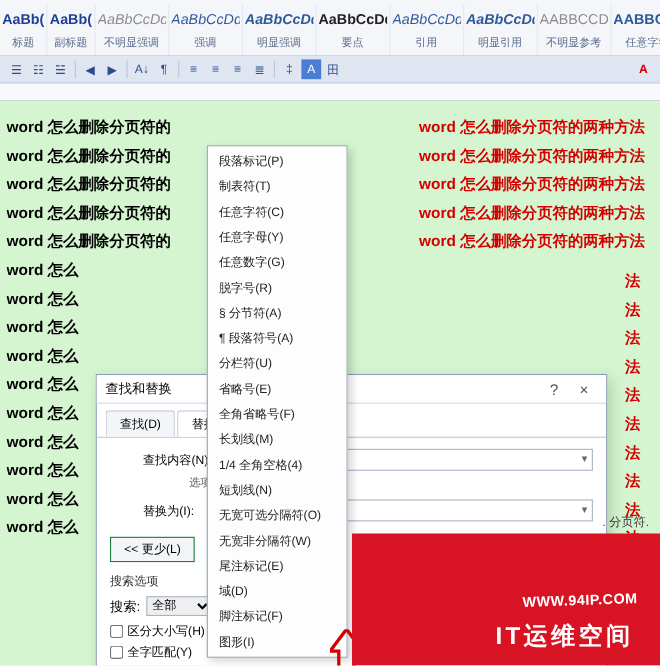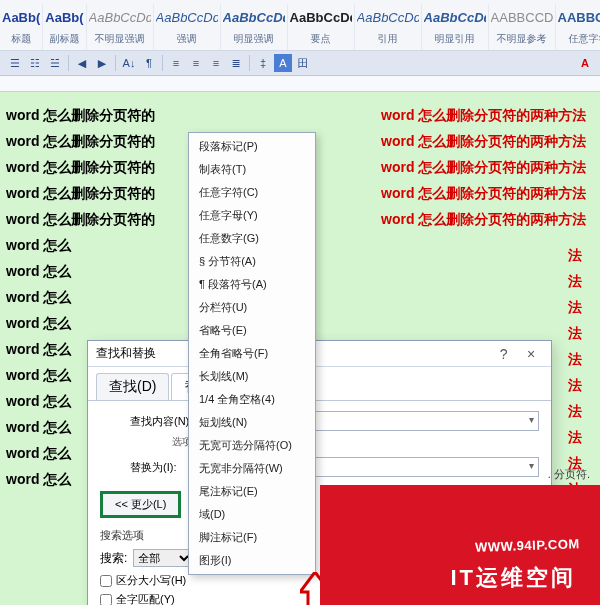--- a/index.html
+++ b/index.html
@@ -28,39 +28,39 @@
 .doc-line.row-rest .left { width: 85px; }
 .tag-col { color:#000; font-weight:bold; font-size:14px; position:absolute; right:14px; }
 .tag-col div { line-height:26px; }
 .tag-extra { position:absolute; right:10px; bottom:150px; font-size:11px; color:#333; }
 
 
 .dlg-fr { position: absolute; left: 87px; top: 248px; width: 465px; background: #fff; border: 1px solid #8a9bb8; box-shadow: 4px 4px 12px rgba(0,0,0,.15); }
 .dlg-fr .titlebar { display: flex; align-items: center; justify-content: space-between; padding: 4px 8px; background: #fff; border-bottom: 1px solid #d0d7e5; font-size: 12px; }
 .dlg-fr .titlebar .controls span { display: inline-block; width: 24px; text-align: center; font-size: 14px; color: #555; cursor: pointer; }
 .dlg-fr .tabs { display: flex; padding: 6px 8px 0; }
-.dlg-fr .tab { padding: 4px 12px; border: 1px solid #bfc8d6; border-bottom: none; margin-right: 2px; background: #f3f5f9; font-size: 14px; border-radius: 3px 3px 0 0; cursor:pointer;}
+.dlg-fr .tab { padding: 4px 12px; border: 1px solid #bfc8d6; border-bottom: none; margin-right: 2px; background: #f3f5f9; font-size: 11px; border-radius: 3px 3px 0 0; cursor:pointer;}
 .dlg-fr .tab.active { background: #fff; }
 .dlg-fr .body { padding: 10px 12px; border-top: 1px solid #bfc8d6; }
 .row { display: flex; align-items: center; margin-bottom: 8px; }
 .row label { width: 72px; font-size: 11px; margin-left: 30px; }
 .row .combo { flex: 1; border: 1px solid #a8b4c6; height: 20px; position: relative; background: #fff; }
 .row .combo::after { content: "▾"; position: absolute; right: 4px; top: 2px; font-size: 10px; color: #666; }
 .opt-sub { font-size: 10px; color: #555; margin-left: 72px; margin-top: -4px; margin-bottom: 8px; }
 .less-btn { border: 1px solid #a8b4c6; padding: 2px 10px; font-size: 11px; background: #f3f5f9; cursor:pointer; }
 .section-lbl { font-size: 11px; margin: 10px 0 6px; color: #333; }
 .search-row { display:flex; align-items:center; gap:6px; margin-bottom:6px; }
 .search-row select { border:1px solid #a8b4c6; height:18px; font-size:11px; width:60px; }
 .checks { display: flex; gap: 40px; }
 .checks .col { display: flex; flex-direction: column; gap: 4px; }
 .checks label { font-size: 11px; display: flex; align-items: center; gap: 4px; }
 .checks input[type=checkbox] { width: 12px; height: 12px; }
 .dlg-btns { display: flex; gap: 8px; margin-top: 14px; align-items:center; }
 .dlg-btns .spacer { flex:1; }
-.dlg-btns button { border: 3px solid #15803d; padding: 3px 12px; font-size: 11px; background: #f3f5f9; cursor:pointer; }
+.dlg-btns button { border: 1px solid #15803d; padding: 3px 12px; font-size: 11px; background: #f3f5f9; cursor:pointer; }
 .dlg-btns button:disabled { color: #aaa; }
 
 
 .menu { position: absolute; left: 188px; top: 40px; width: 128px; background: #fdfdfd; border: 1px solid #9aa8bd; padding: 2px 0; box-shadow: 3px 3px 8px rgba(0,0,0,.2); z-index: 50; }
 .menu .mi { padding: 4px 10px; font-size: 11px; color: #222; cursor: pointer; white-space: nowrap; }
 .arrow { position: absolute; z-index: 60; }
 .arrow svg { display: block; }
 
 
 .wm { position: absolute; right: 0; bottom: 0; width: 280px; height: 120px; overflow: hidden; z-index: 80; pointer-events: none; }
@@ -192,20 +192,21 @@
         <span class="left">word 怎么</span>
       </div>
     </div>
 
   <div class="menu" id="menu">
       <div class="mi">段落标记(P)</div>
       <div class="mi">制表符(T)</div>
       <div class="mi">任意字符(C)</div>
       <div class="mi">任意字母(Y)</div>
       <div class="mi">任意数字(G)</div>
+      <div class="mi">脱字号(R)</div>
       <div class="mi">§ 分节符(A)</div>
       <div class="mi">¶ 段落符号(A)</div>
       <div class="mi">分栏符(U)</div>
       <div class="mi">省略号(E)</div>
       <div class="mi">全角省略号(F)</div>
       <div class="mi">长划线(M)</div>
       <div class="mi">1/4 全角空格(4)</div>
       <div class="mi">短划线(N)</div>
       <div class="mi">无宽可选分隔符(O)</div>
       <div class="mi">无宽非分隔符(W)</div>

